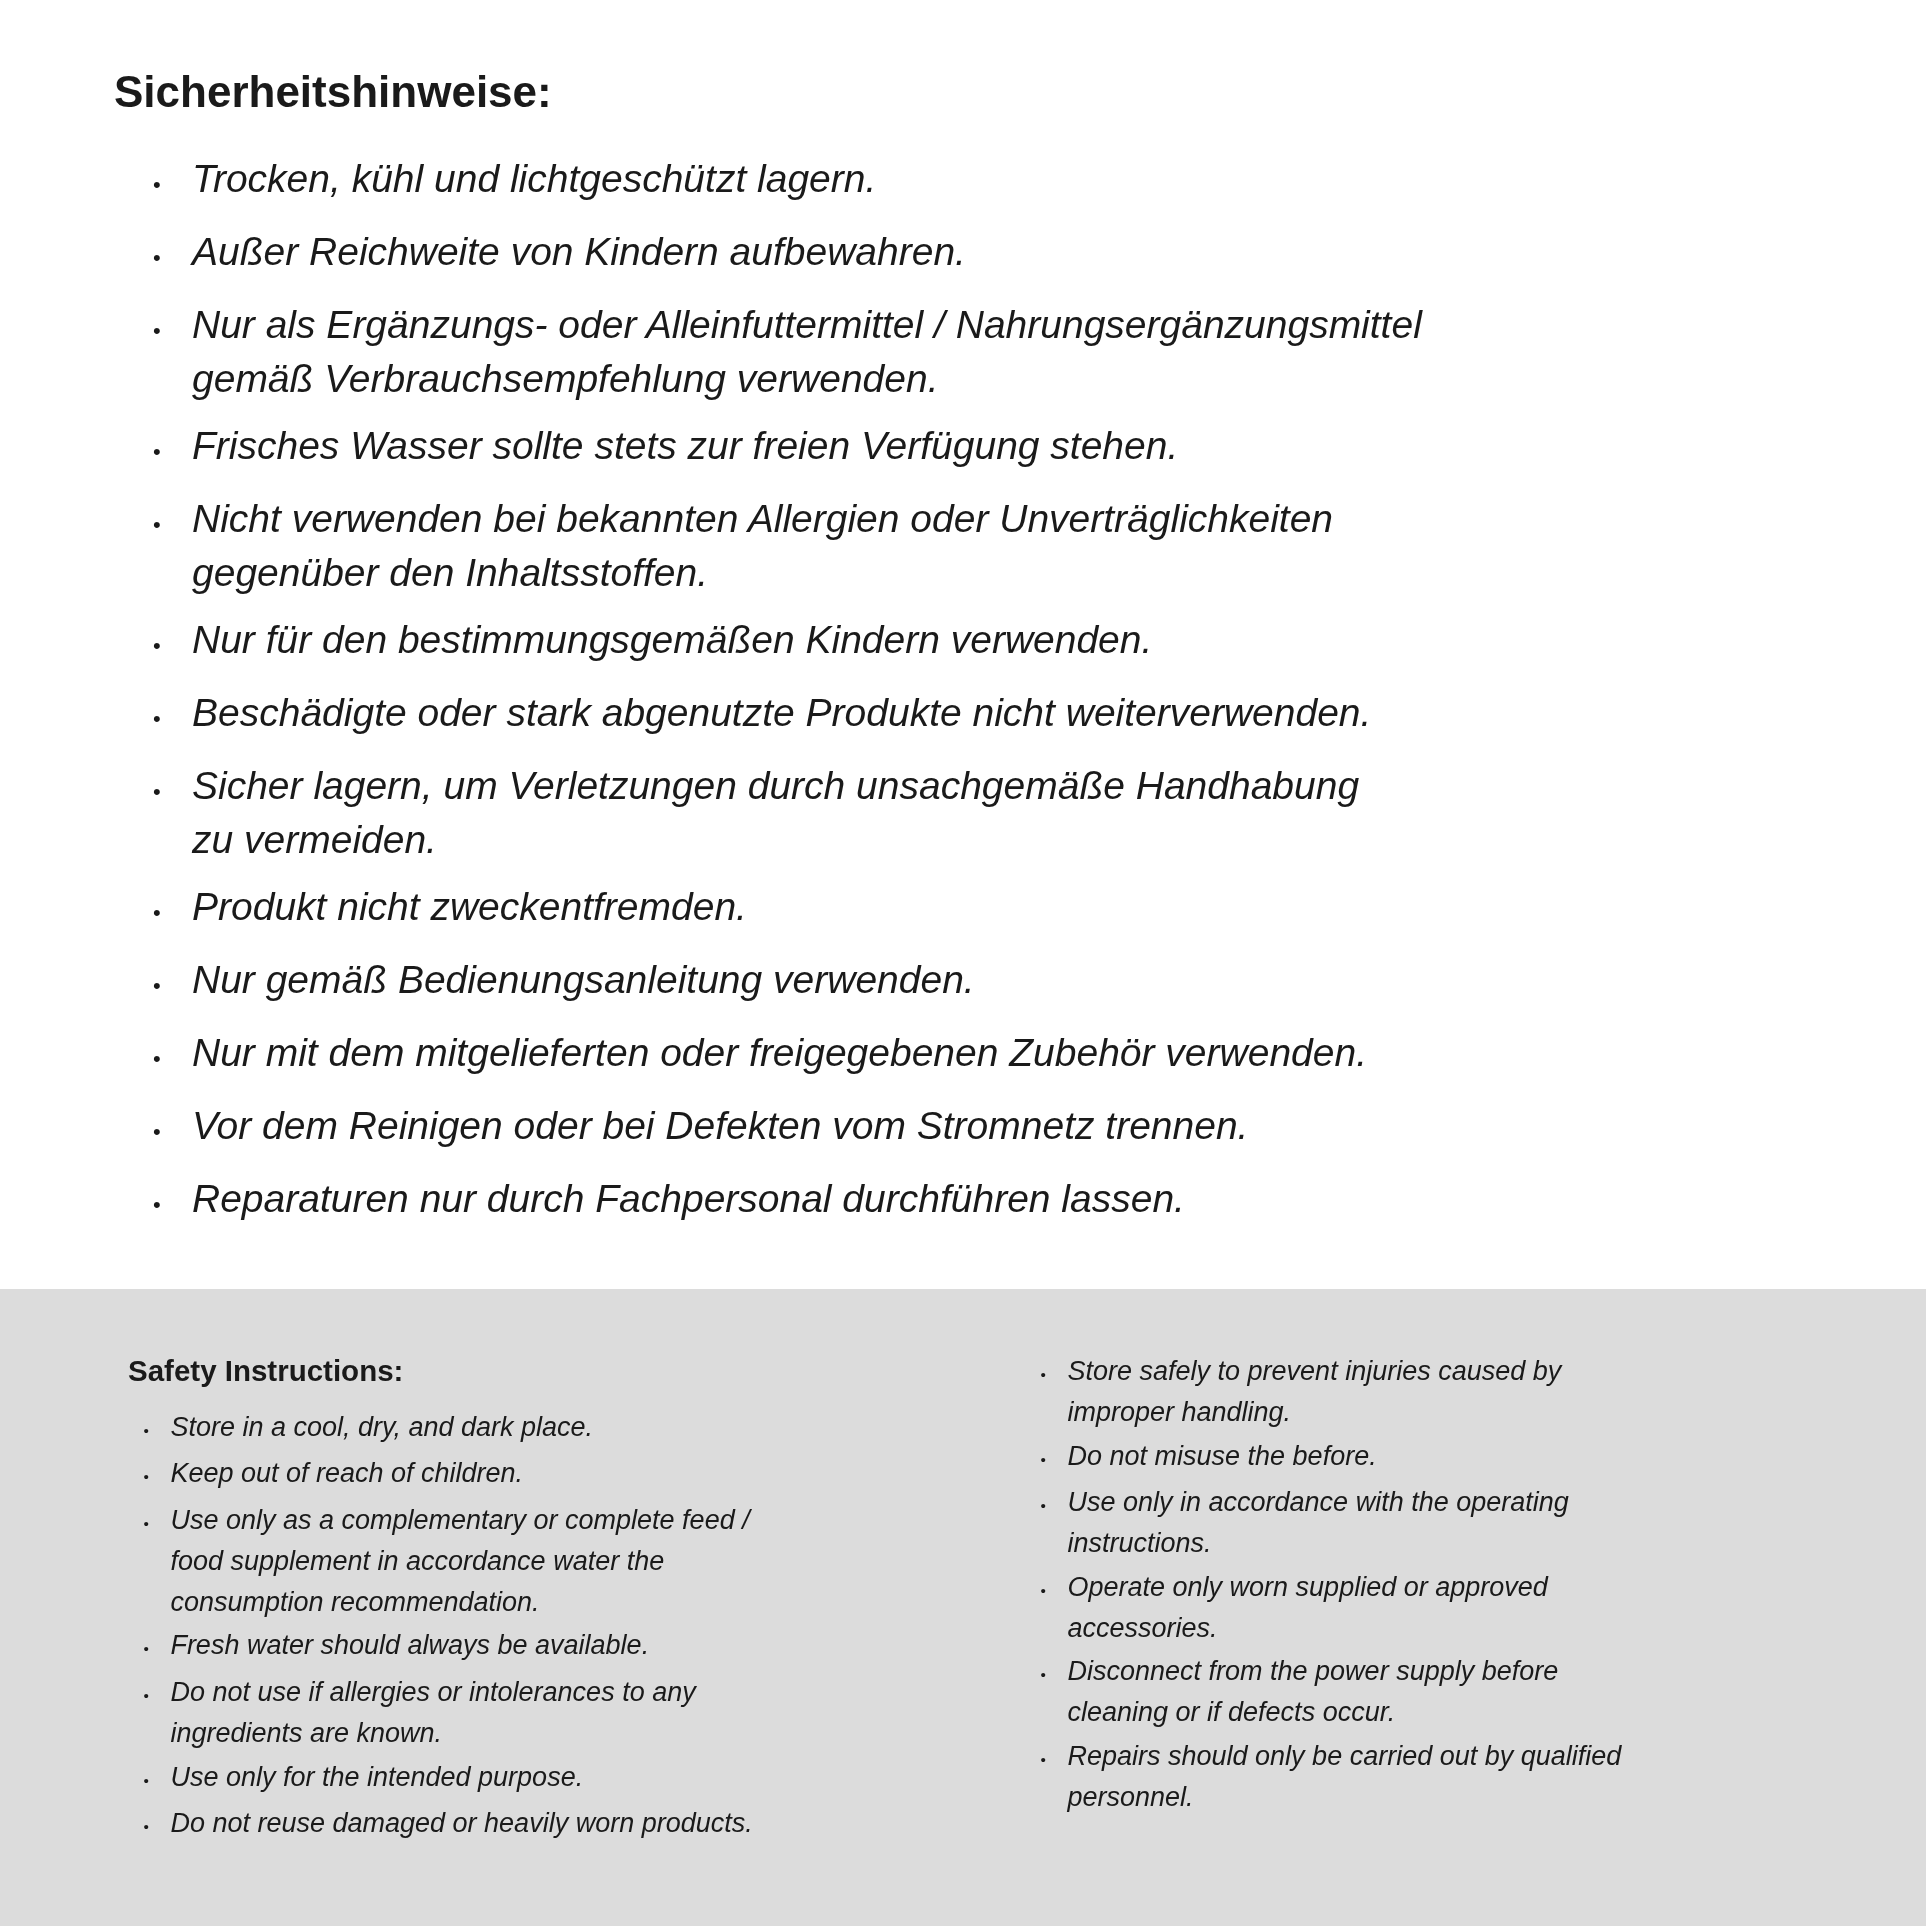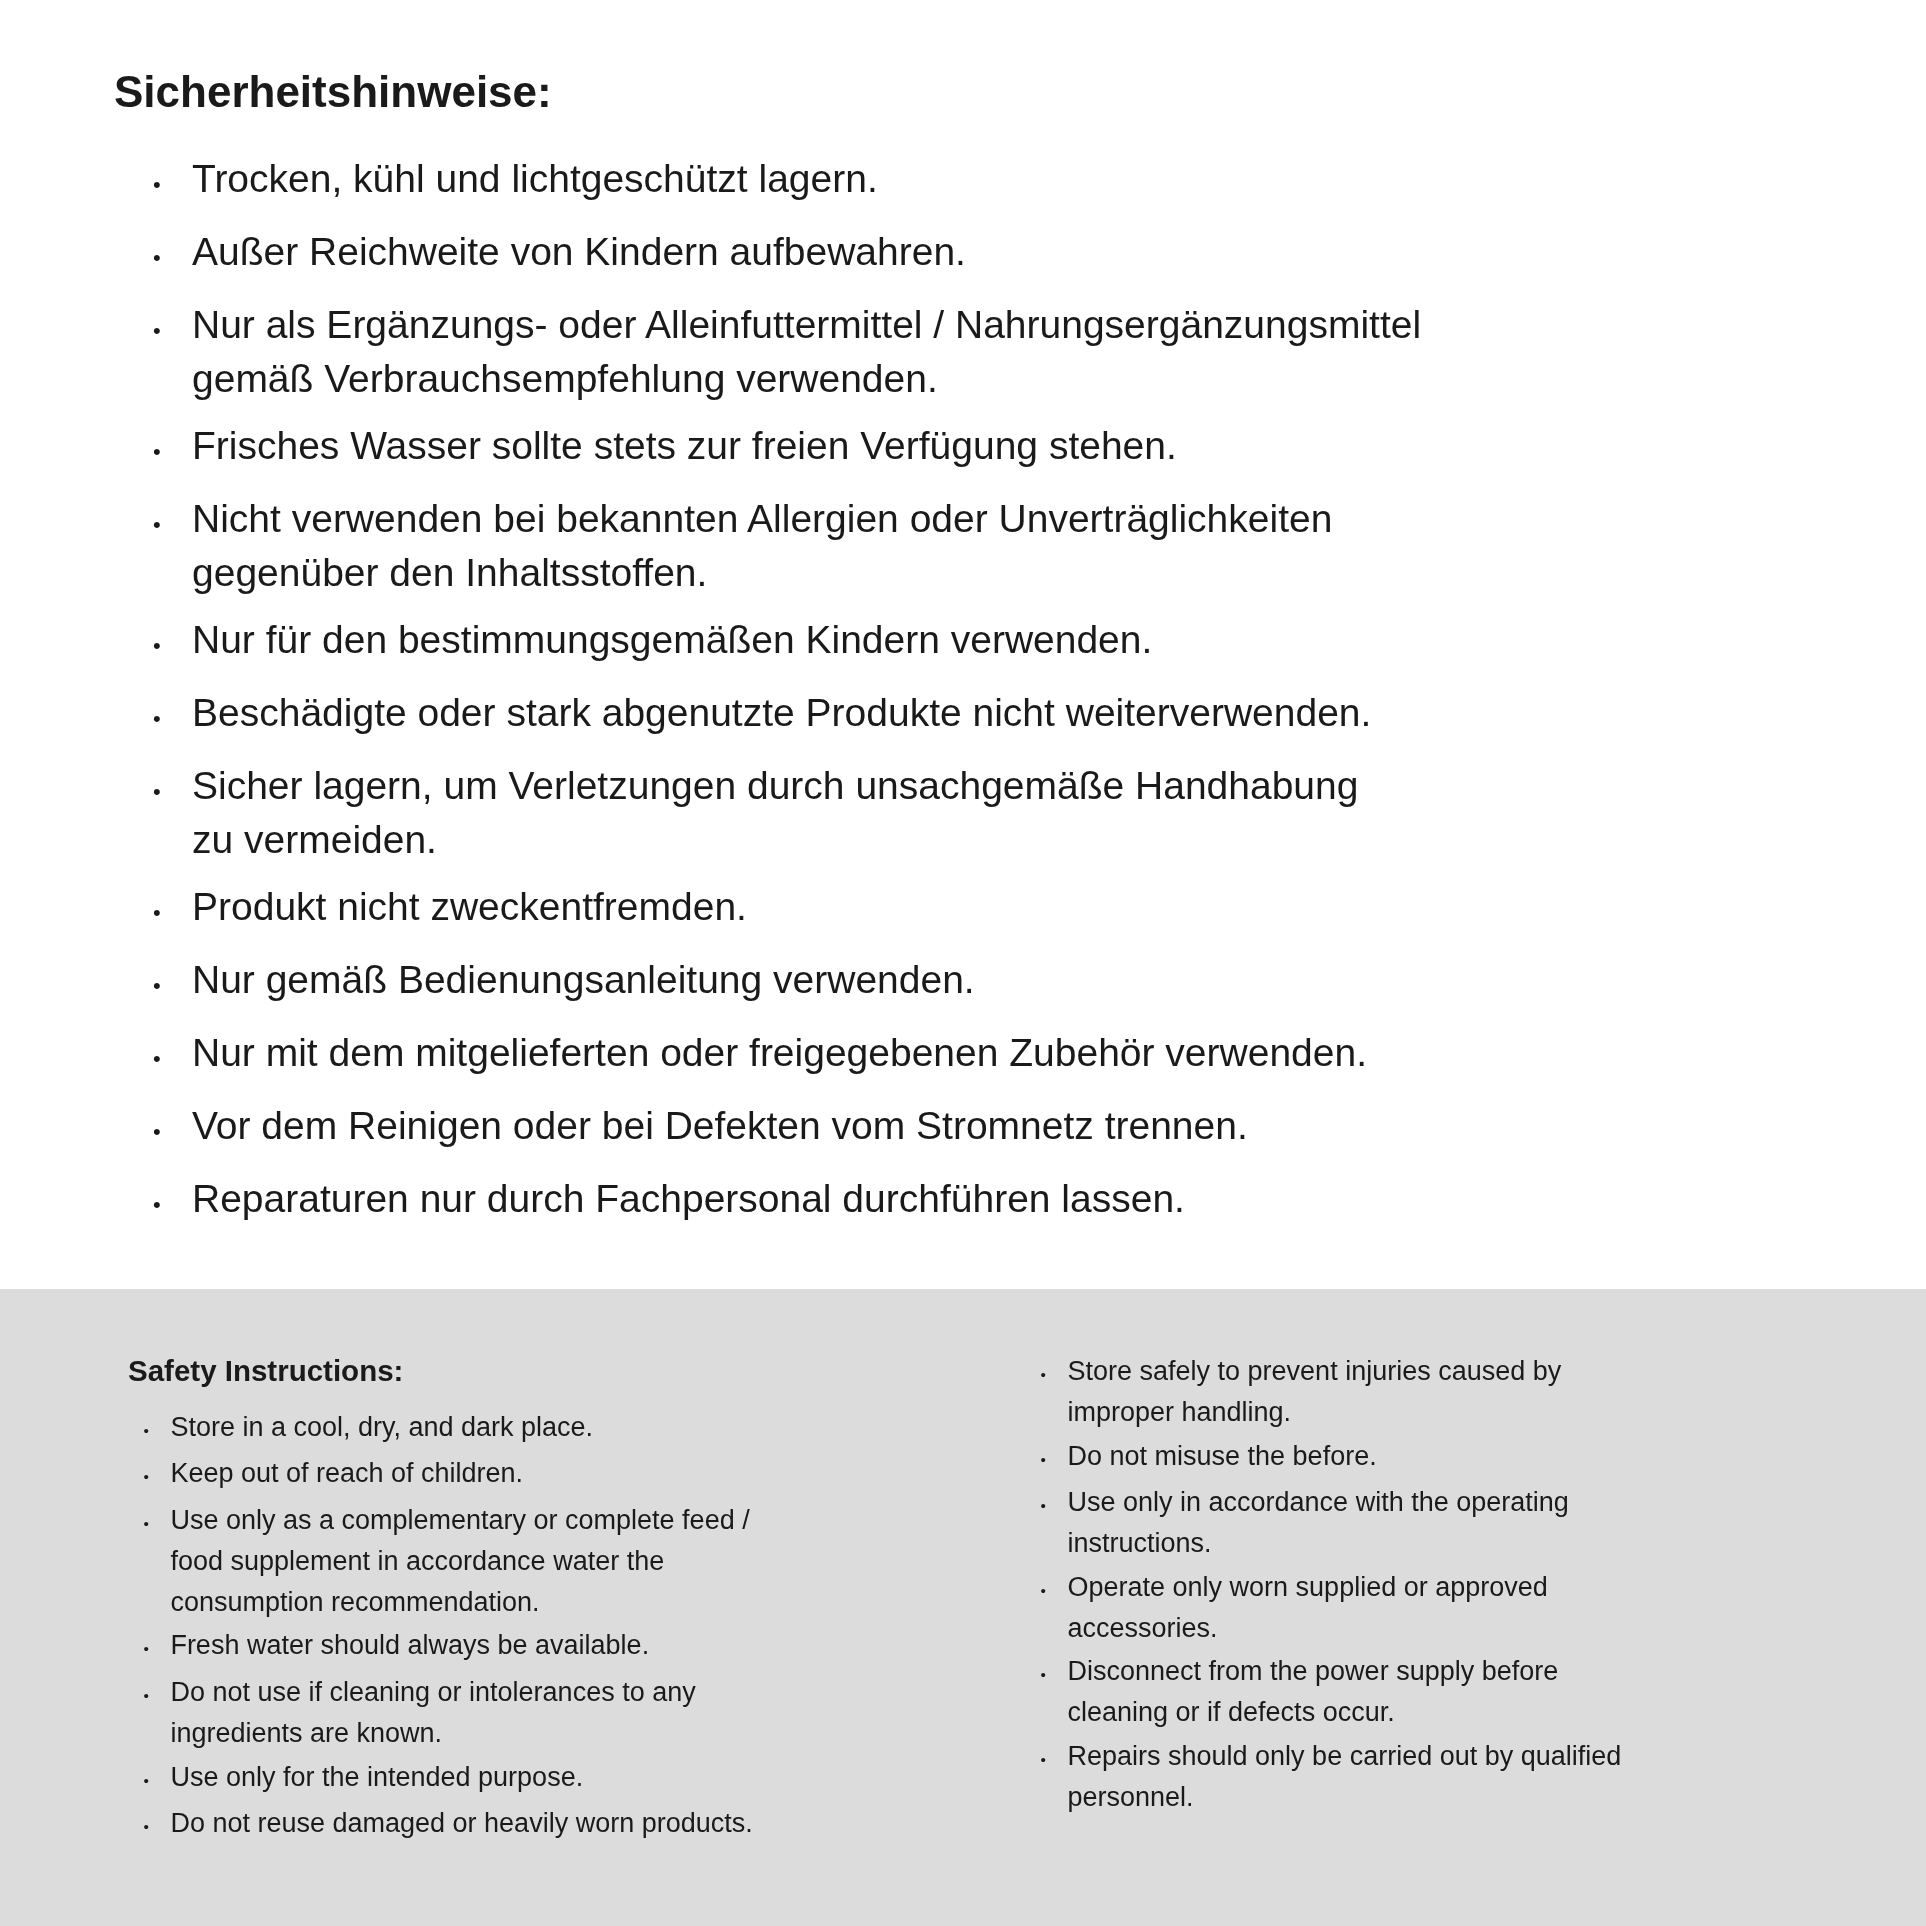--- a/index.html
+++ b/index.html
@@ -80,20 +80,21 @@
     line-height: 41px;
     margin: 0 0 2.6px 0;
   }
   .en-list .marker {
     flex: 0 0 27px;
     font-size: 15.4px;
   }
   
   .txt {
     white-space: pre-line;
+    font-style: italic;
   }
 </style>
 </head>
 <body>
 
 <div class="de-section">
   <h1 class="de-title">Sicherheitshinweise:</h1>
   <ul class="de-list">
     <li class="li">
         <span class="marker">•</span>
@@ -170,21 +171,21 @@
           <span class="txt">Use only as a complementary or complete feed /
 food supplement in accordance water the
 consumption recommendation.</span>
         </li>
       <li class="li">
           <span class="marker">•</span>
           <span class="txt">Fresh water should always be available.</span>
         </li>
       <li class="li">
           <span class="marker">•</span>
-          <span class="txt">Do not use if cleaning or intolerances to any
+          <span class="txt">Do not use if allergies or intolerances to any
 ingredients are known.</span>
         </li>
       <li class="li">
           <span class="marker">•</span>
           <span class="txt">Use only for the intended purpose.</span>
         </li>
       <li class="li">
           <span class="marker">•</span>
           <span class="txt">Do not reuse damaged or heavily worn products.</span>
         </li>

